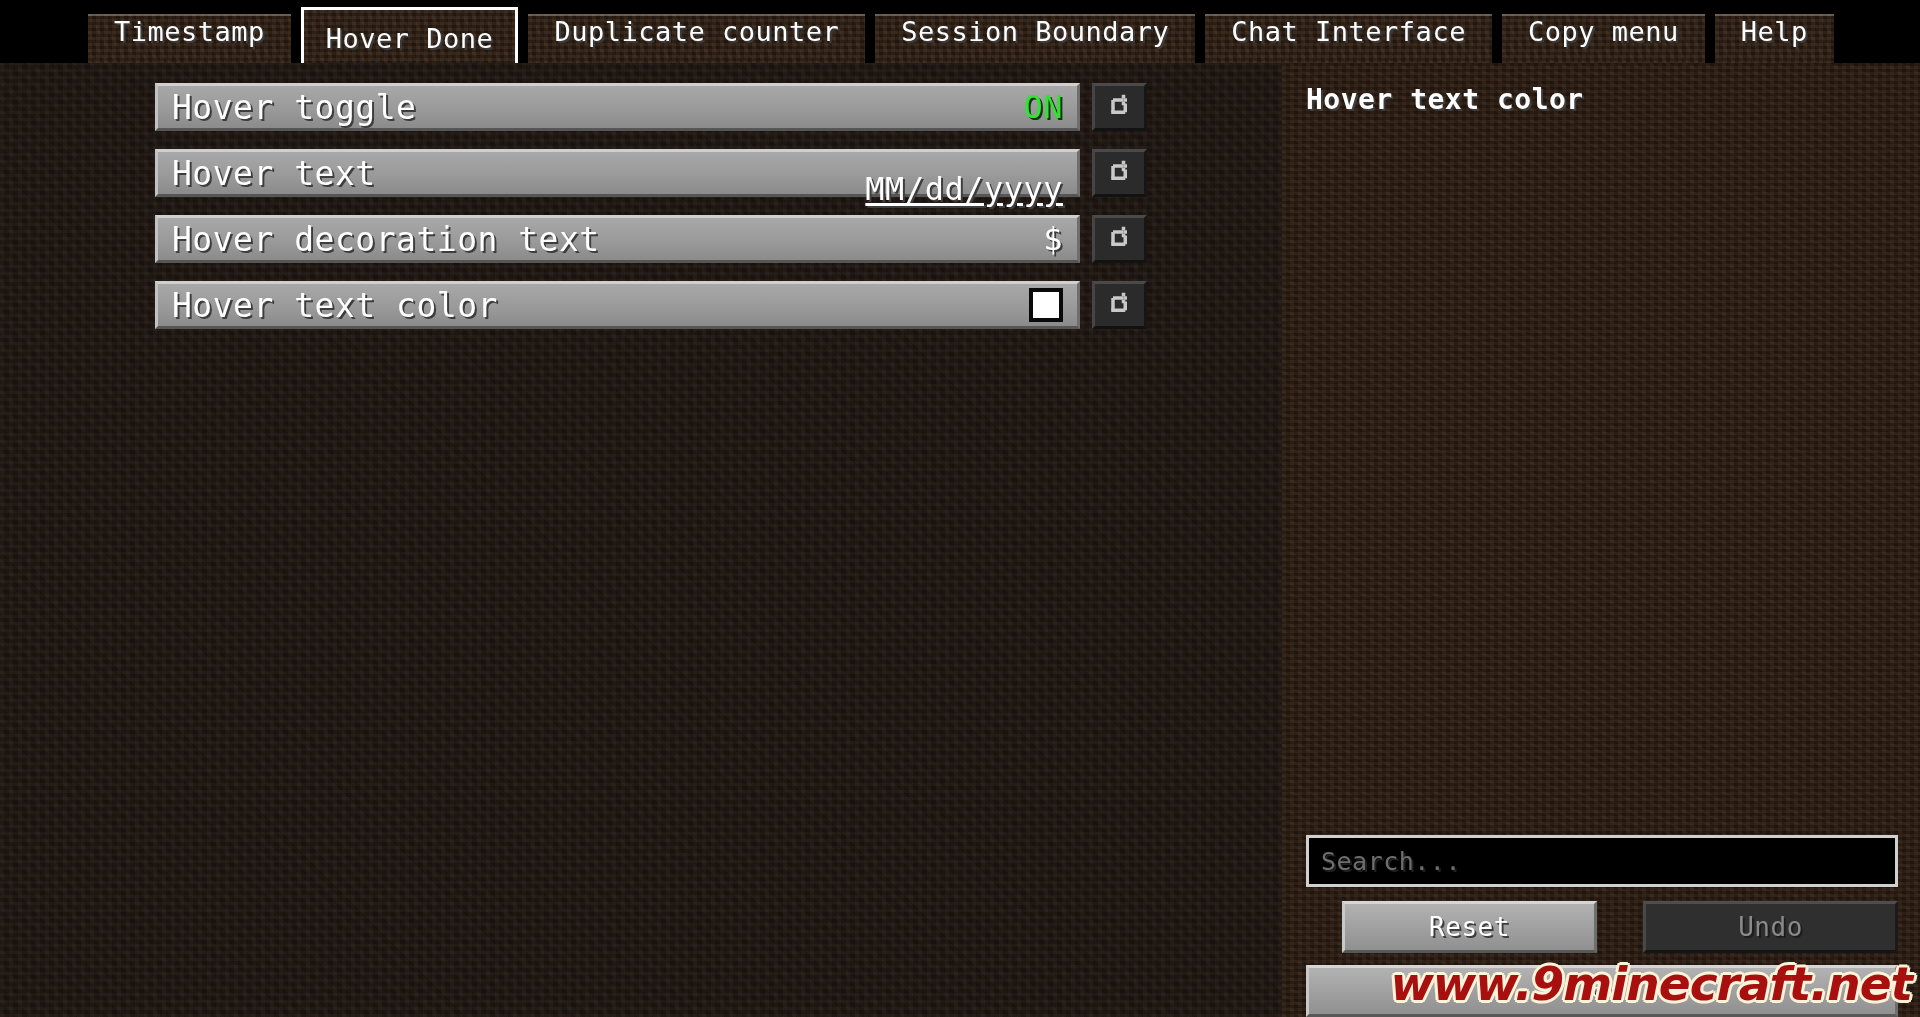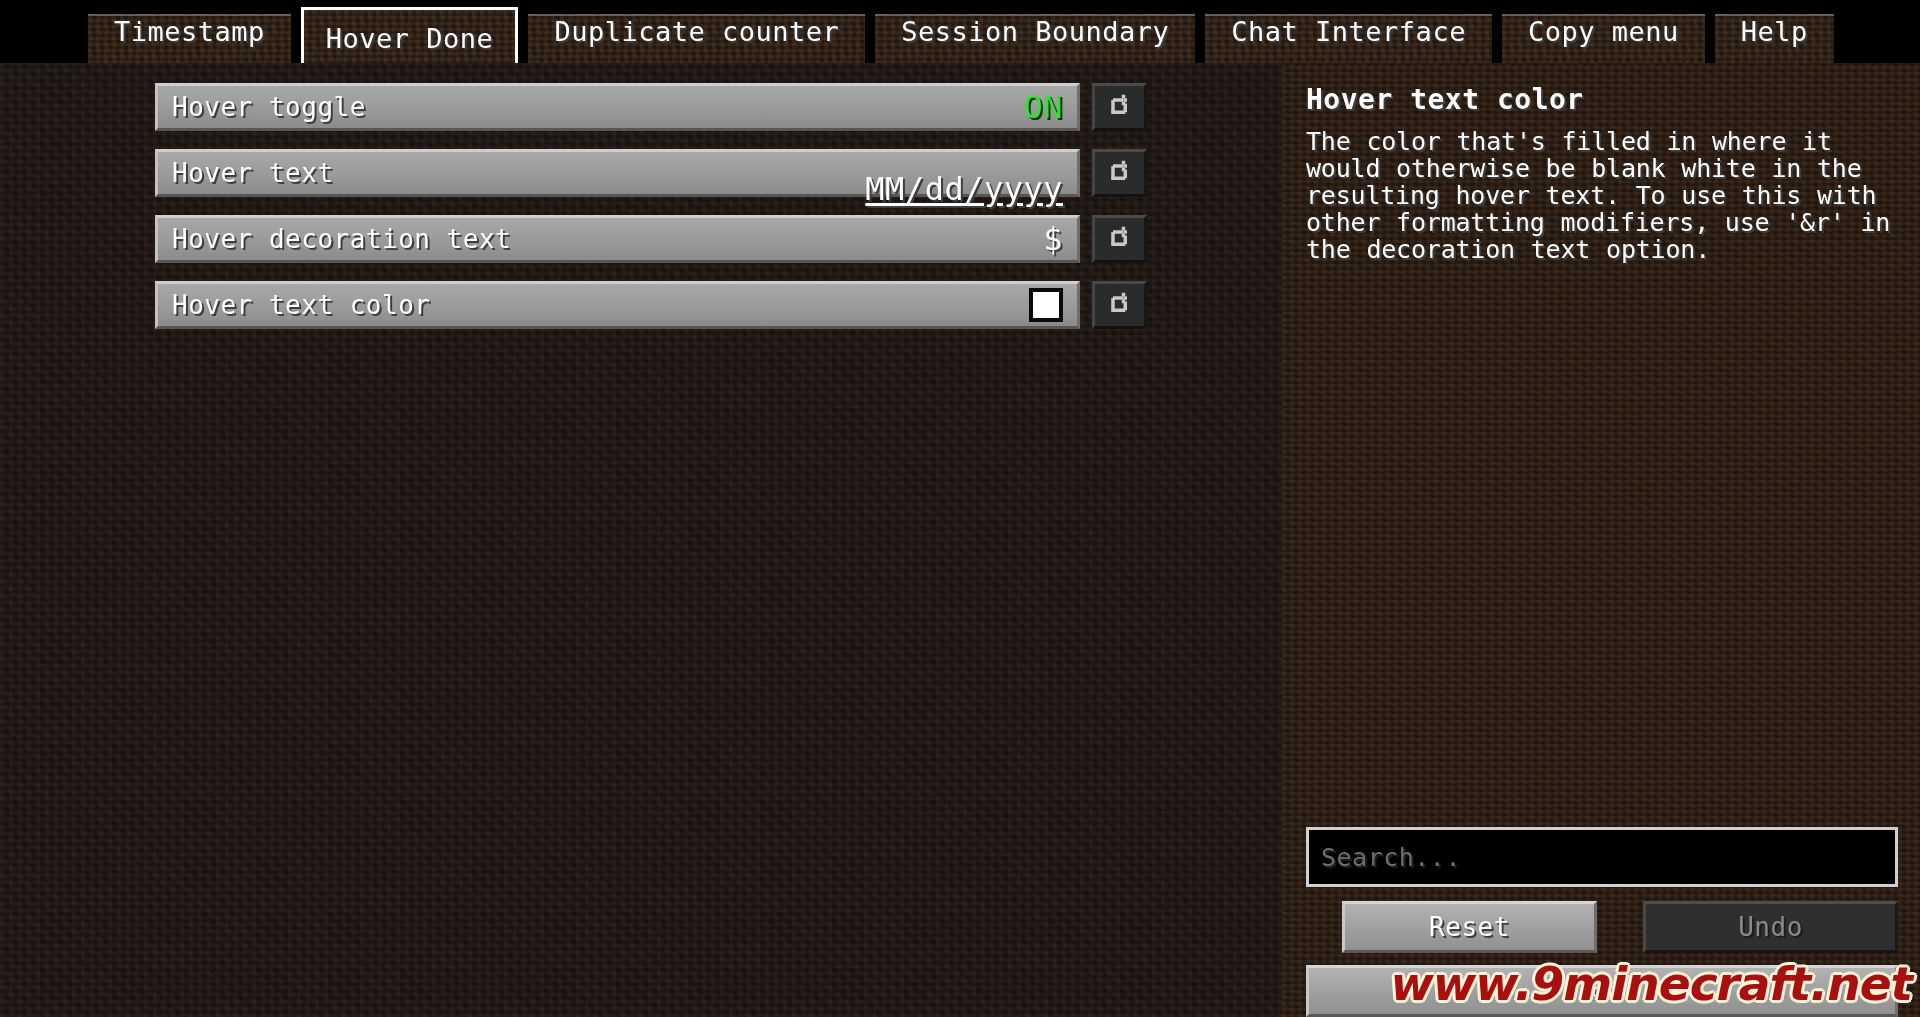--- a/index.html
+++ b/index.html
@@ -98,21 +98,21 @@
     border-left: 3px solid #c2c2c2;
     border-right: 3px solid #6e6e6e;
     border-bottom: 3px solid #565656;
     display: flex; align-items: center;
     padding: 0 14px;
     cursor: pointer;
     position: relative;
   }
   .opt-label {
     color: #ffffff;
-    font-size: 26px;
+    font-size: 33px;
     letter-spacing: 0.5px;
     text-shadow: 2px 2px 0 #3d3d3d;
     white-space: nowrap;
   }
   .opt-value {
     margin-left: auto;
     color: #ffffff;
     font-size: 32px;
     letter-spacing: 0.5px;
     text-shadow: 2px 2px 0 #3d3d3d;
@@ -159,21 +159,21 @@
     line-height: 27px;
     letter-spacing: -0.2px;
     text-shadow: 2px 2px 0 #3d3d3d;
     word-spacing: 1px;
   }
 
   #right-controls {
     position: absolute; left: 24px; bottom: 0; width: 592px;
   }
   #search-box {
-    height: 60px;
+    height: 52px;
     box-sizing: border-box;
     background: #000000;
     border: 3px solid #d0d0d0;
     display: flex; align-items: center;
     padding: 0 12px;
     margin-bottom: 14px;
     cursor: text;
   }
   #search-text {
     color: #6e6e6e;
@@ -357,21 +357,20 @@
               </svg>
             </div>
           </div>
         </div>
     </div>
 
     <div id="right-pane" class="bg-panel">
 
       <div id="desc">
         <div id="desc-title">Hover text color</div>
-        <div id="desc-body">The color that's filled in where it would otherwise be blank white in the resulting hover text. To use this with other formatting modifiers, use '&amp;r' in the decoration text option.</div>
       </div>
 
       <div id="right-controls">
 
         <div id="search-box">
           <span id="search-text">Search...</span>
         </div>
 
         <div id="btn-row">
           <div class="mc-btn enabled">Reset</div>

